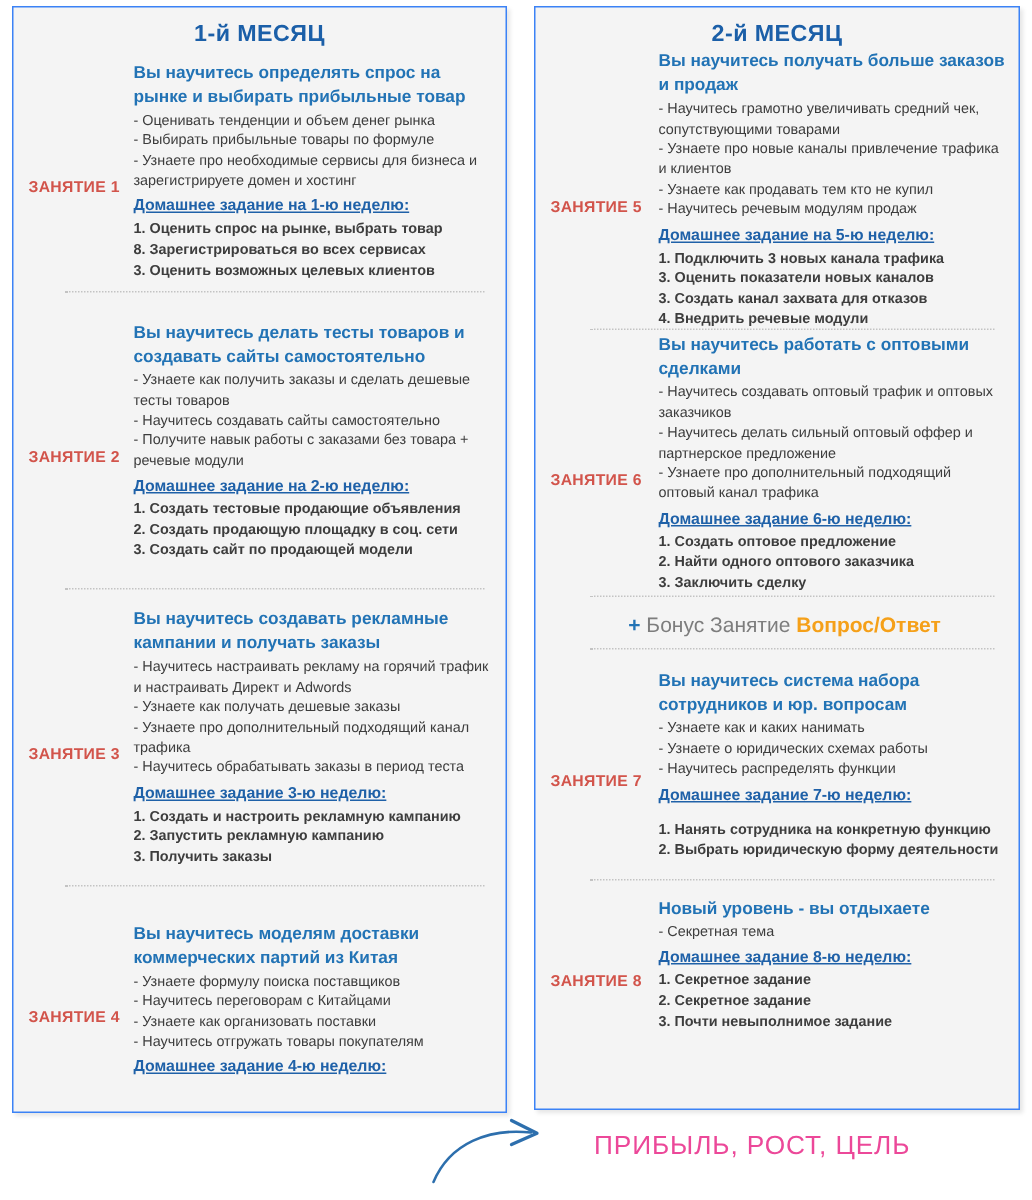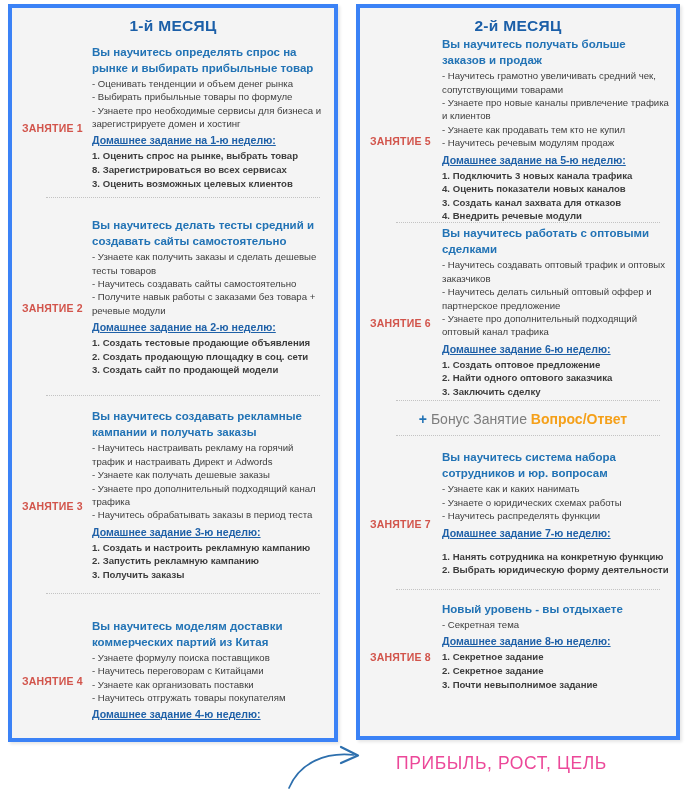--- a/index.html
+++ b/index.html
@@ -17,21 +17,21 @@
   }
   .stage {
     position: absolute;
     left: 0; top: 0;
     width: 688px;
     height: 800px;
   }
   .panel {
     position: absolute;
     background: #f4f4f4;
-    border: 4px solid #3b82f6;
+    border: 1px solid #3b82f6;
     box-shadow: 2px 2px 3px rgba(0,0,0,0.10);
     box-sizing: border-box;
   }
   #panel-month-1 { left: 8px;   top: 4px; width: 330px; height: 738px; }
   #panel-month-2 { left: 356px; top: 4px; width: 324px; height: 736px; }
 
   .month-title {
     text-align: center;
     color: #1b5fa8;
     font-weight: bold;
@@ -165,21 +165,21 @@
           <li>3. Оценить возможных целевых клиентов</li>
         </ul>
       </div>
     </div>
 
     <div class="divider"></div>
 
     <div class="lesson" style="height:196px;">
       <div class="lesson-label">ЗАНЯТИЕ 2</div>
       <div class="lesson-body">
-        <div class="lesson-heading">Вы научитесь делать тесты средний и создавать сайты самостоятельно</div>
+        <div class="lesson-heading">Вы научитесь делать тесты товаров и создавать сайты самостоятельно</div>
         <ul class="bullets">
           <li>- Узнаете как получить заказы и сделать дешевые тесты товаров</li>
           <li>- Научитесь создавать сайты самостоятельно</li>
           <li>- Получите навык работы с заказами без товара + речевые модули</li>
         </ul>
         <div><span class="hw-title">Домашнее задание на 2-ю неделю:</span></div>
         <ul class="tasks">
           <li>1. Создать тестовые продающие объявления</li>
           <li>2. Создать продающую площадку в соц. сети</li>
           <li>3. Создать сайт по продающей модели</li>
@@ -234,21 +234,21 @@
         <div class="lesson-heading">Вы научитесь получать больше заказов и продаж</div>
         <ul class="bullets">
           <li>- Научитесь грамотно увеличивать средний чек, сопутствующими товарами</li>
           <li>- Узнаете про новые каналы привлечение трафика и клиентов</li>
           <li>- Узнаете как продавать тем кто не купил</li>
           <li>- Научитесь речевым модулям продаж</li>
         </ul>
         <div><span class="hw-title">Домашнее задание на 5-ю неделю:</span></div>
         <ul class="tasks">
           <li>1. Подключить 3 новых канала трафика</li>
-          <li>4. Оценить показатели новых каналов</li>
+          <li>3. Оценить показатели новых каналов</li>
           <li>3. Создать канал захвата для отказов</li>
           <li>4. Внедрить речевые модули</li>
         </ul>
       </div>
     </div>
 
     <div class="divider"></div>
 
     <div class="lesson" style="height:176px;">
       <div class="lesson-label">ЗАНЯТИЕ 6</div>

